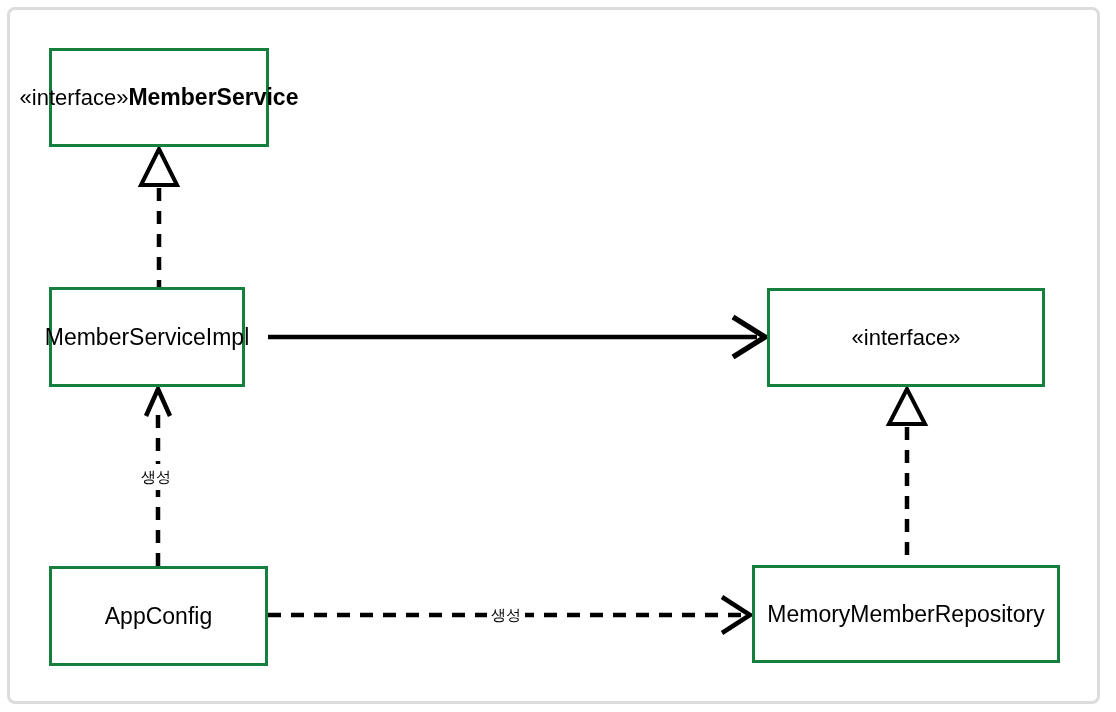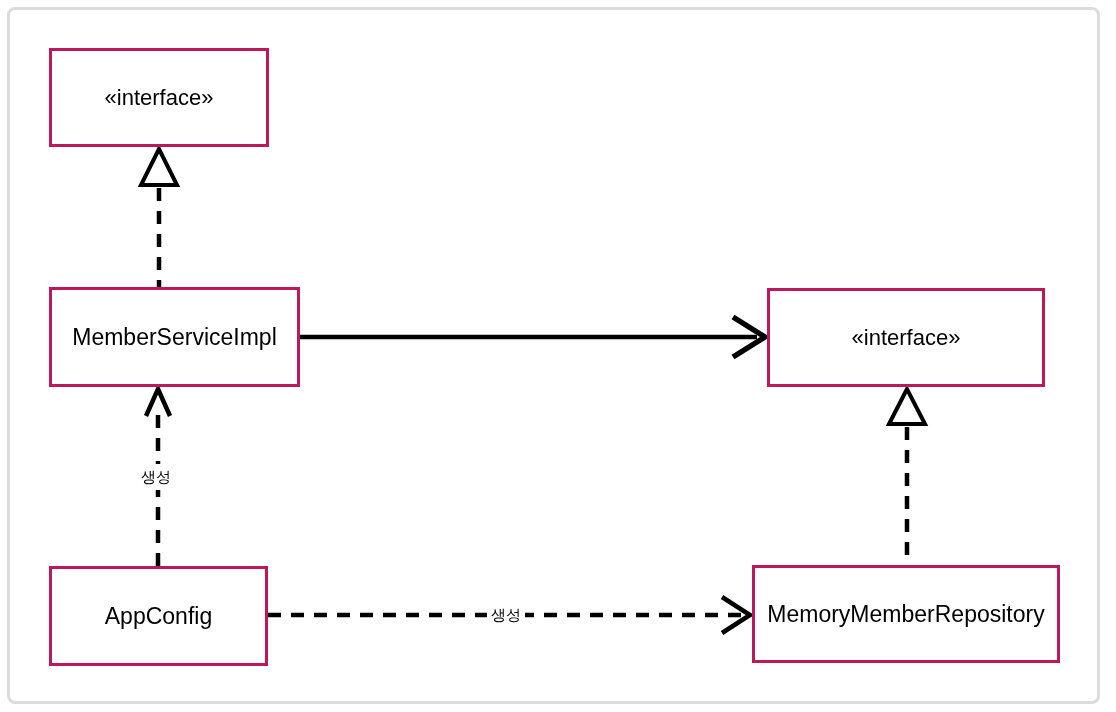--- a/index.html
+++ b/index.html
@@ -32,21 +32,21 @@
     left: 0;
     top: 0;
     width: 1116px;
     height: 712px;
     z-index: 1;
     pointer-events: none;
   }
   .uml-box {
     position: absolute;
     box-sizing: border-box;
-    border: 3px solid #be185d;
+    border: 3px solid #15803d;
     background: #ffffff;
     display: flex;
     align-items: center;
     justify-content: center;
     text-align: center;
     z-index: 2;
   }
   .uml-box .stereotype {
     font-size: 22px;
     line-height: 29px;
@@ -55,21 +55,21 @@
   }
   .uml-box .name {
     font-size: 23px;
     line-height: 29px;
     white-space: nowrap;
   }
   .uml-box.interface .name {
     font-weight: bold;
   }
   #box-member-service        { left: 49px;  top: 48px;  width: 220px; height: 99px;  }
-  #box-member-service-impl   { left: 49px;  top: 287px; width: 251px; height: 100px; justify-content: center; }
+  #box-member-service-impl   { left: 49px;  top: 287px; width: 196px; height: 100px; justify-content: center; }
   #box-member-repository     { left: 767px; top: 288px; width: 278px; height: 99px;  }
   #box-app-config            { left: 49px;  top: 566px; width: 219px; height: 100px; }
   #box-memory-member-repo    { left: 752px; top: 565px; width: 308px; height: 98px;  }
   .edge-label {
     position: absolute;
     z-index: 3;
     background: #ffffff;
     font-size: 15px;
     line-height: 26px;
     padding: 0 4px;
@@ -109,20 +109,21 @@
     </g>
 
     <g>
       <line x1="907" y1="427" x2="907" y2="565" stroke="#000" stroke-width="4.5" stroke-dasharray="13 10"></line>
       <path d="M 907 389 L 889 424 L 925 424 Z" fill="#ffffff" stroke="#000" stroke-width="4" stroke-linejoin="miter"></path>
     </g>
   </svg>
 
   <div class="uml-box interface" id="box-member-service">
     <span class="stereotype">«interface»</span>
+    <span class="name">MemberService</span>
   </div>
 
   <div class="uml-box" id="box-member-service-impl">
     <span class="name">MemberServiceImpl</span>
   </div>
 
   <div class="uml-box interface" id="box-member-repository">
     <span class="stereotype">«interface»</span>
   </div>
 

